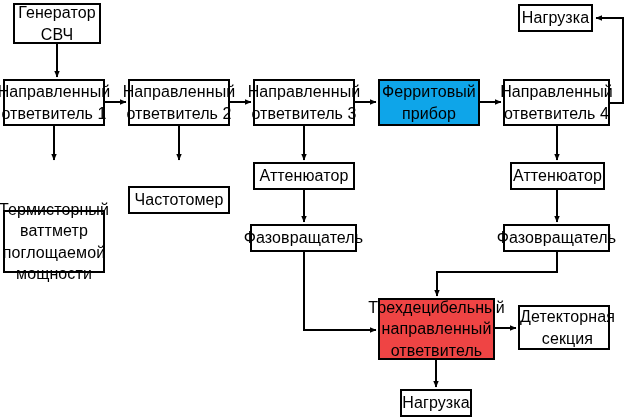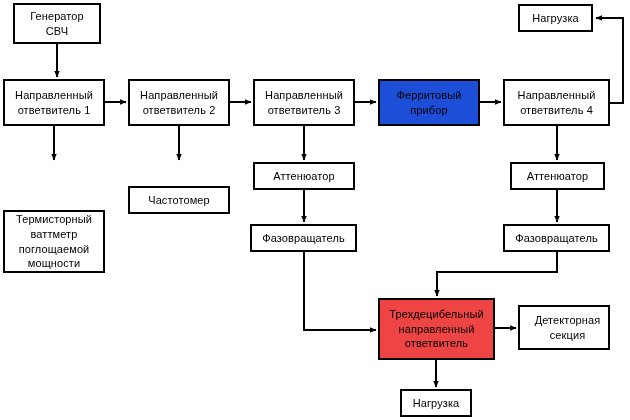--- a/index.html
+++ b/index.html
@@ -28,21 +28,21 @@
     position: absolute;
     box-sizing: border-box;
     border: 2px solid #000000;
     background: #ffffff;
     display: flex;
     align-items: center;
     justify-content: center;
     text-align: center;
     color: #000000;
     font-family: "Liberation Sans", sans-serif;
-    font-size: 11px;
+    font-size: 16px;
     line-height: 1.32;
     letter-spacing: 0.1px;
     padding: 1px 2px;
     z-index: 2;
   }
   .node-label {
     display: block;
     white-space: pre-line;
   }
 </style>
@@ -87,21 +87,21 @@
 ответвитель 1</span>
       </div>
       <div class="node-box" style="left: 128px; top: 79px; width: 102px; height: 47px; border-color: rgb(0, 0, 0); background: rgb(255, 255, 255); color: rgb(0, 0, 0);">
         <span class="node-label">Направленный
 ответвитель 2</span>
       </div>
       <div class="node-box" style="left: 253px; top: 79px; width: 102px; height: 47px; border-color: rgb(0, 0, 0); background: rgb(255, 255, 255); color: rgb(0, 0, 0);">
         <span class="node-label">Направленный
 ответвитель 3</span>
       </div>
-      <div class="node-box" style="left: 378px; top: 79px; width: 102px; height: 47px; border-color: rgb(0, 0, 0); background: #1d4ed8; color: rgb(0, 0, 0);">
+      <div class="node-box" style="left: 378px; top: 79px; width: 102px; height: 47px; border-color: rgb(0, 0, 0); background: #0ea5e9; color: rgb(0, 0, 0);">
         <span class="node-label">Ферритовый
 прибор</span>
       </div>
       <div class="node-box" style="left: 503px; top: 79px; width: 107px; height: 47px; border-color: rgb(0, 0, 0); background: rgb(255, 255, 255); color: rgb(0, 0, 0);">
         <span class="node-label">Направленный
 ответвитель 4</span>
       </div>
       <div class="node-box" style="left: 518px; top: 4px; width: 75px; height: 28px; border-color: rgb(0, 0, 0); background: rgb(255, 255, 255); color: rgb(0, 0, 0);">
         <span class="node-label">Нагрузка</span>
       </div>

